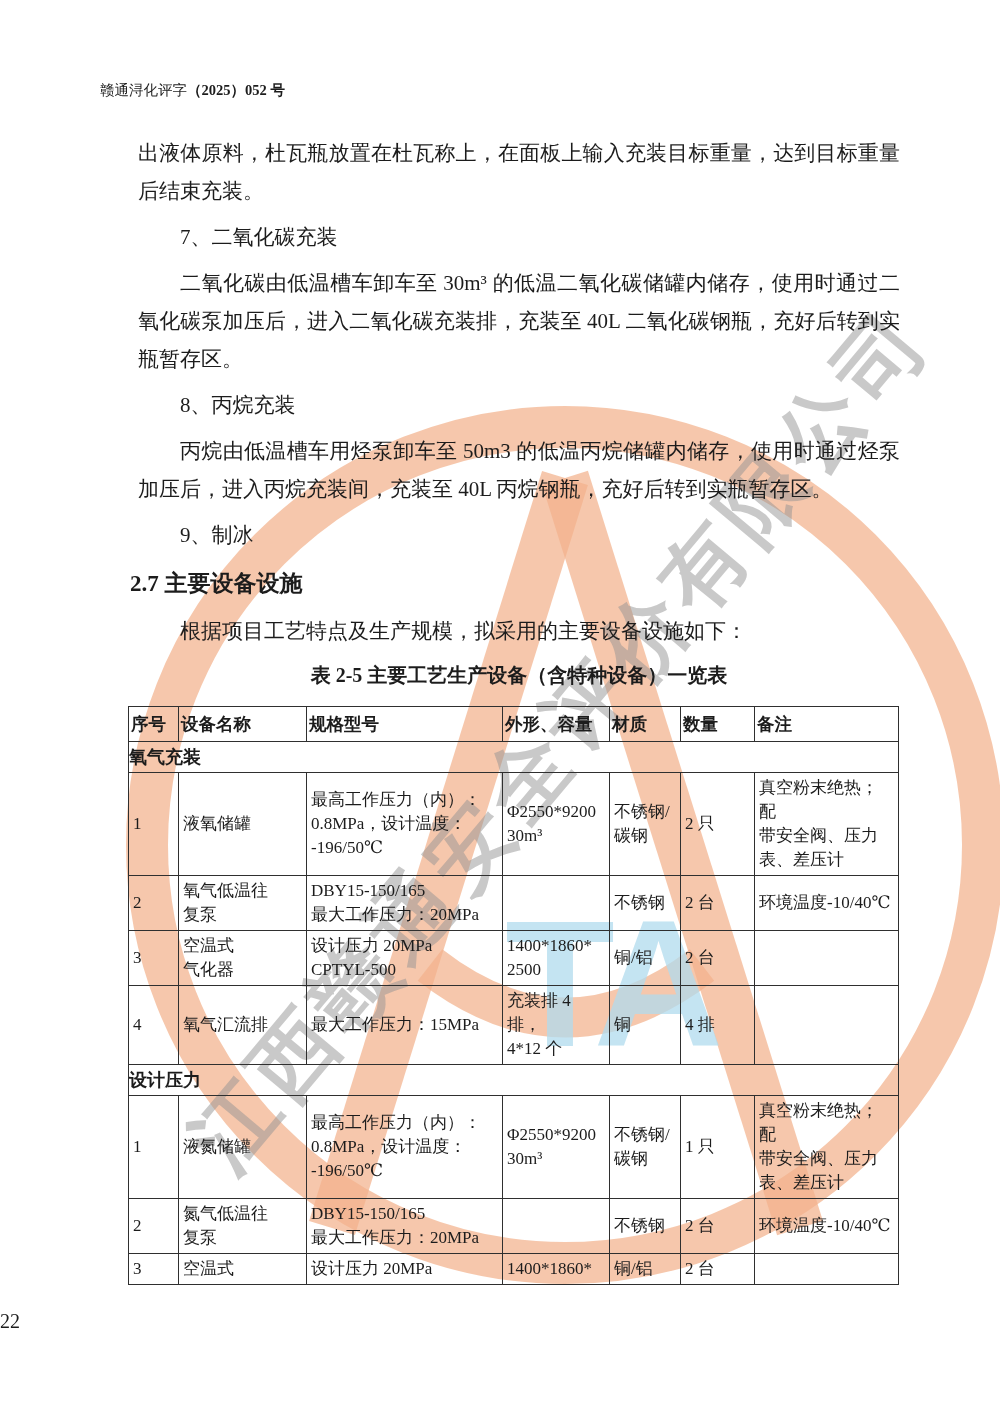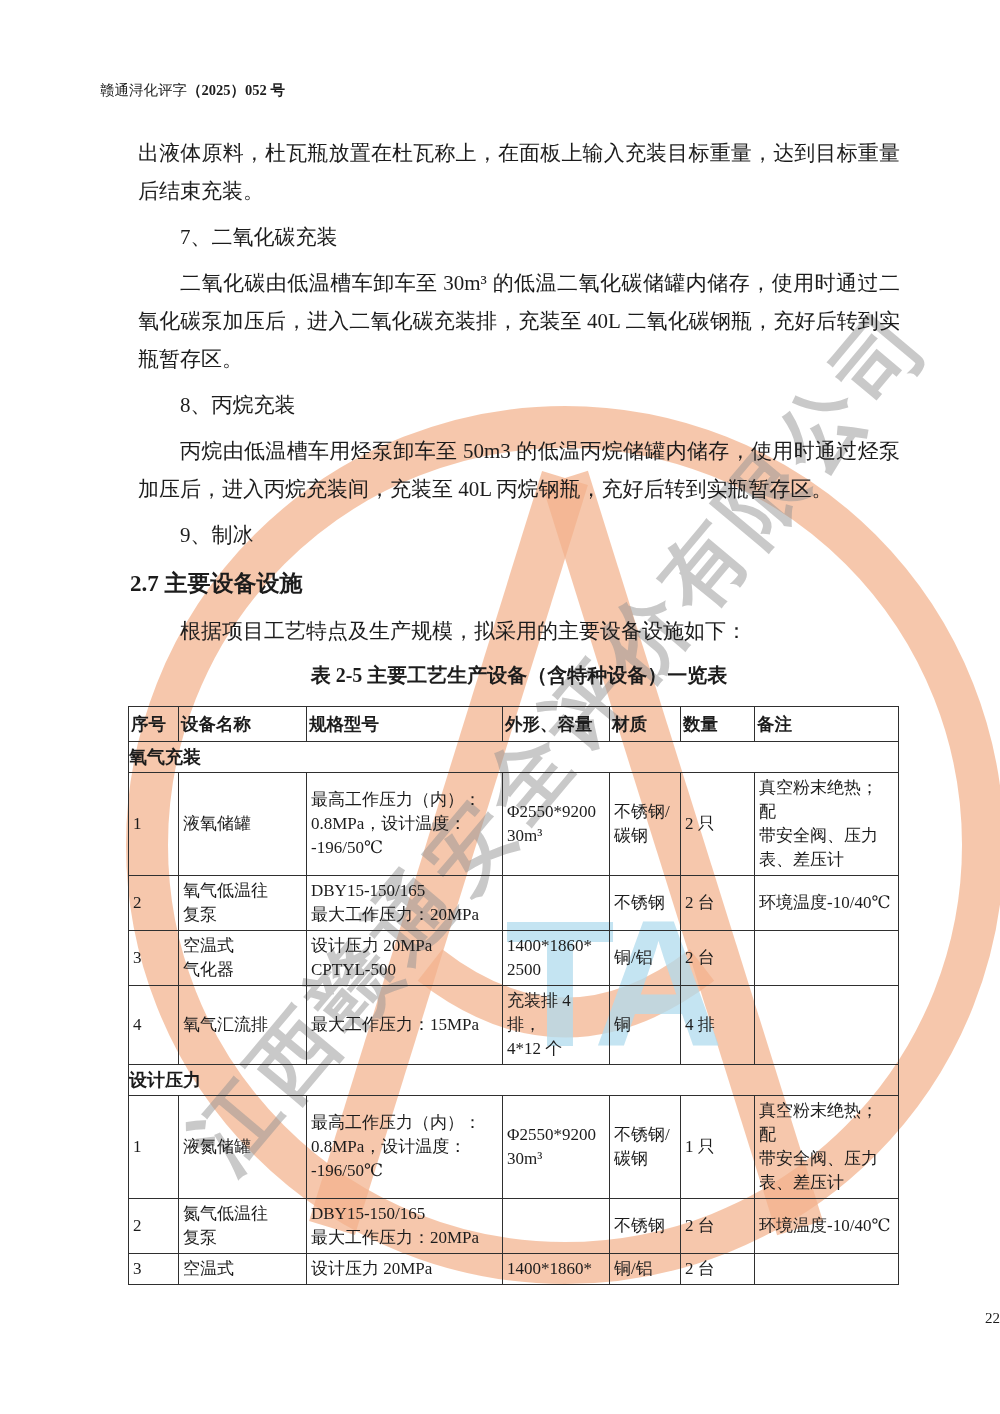--- a/index.html
+++ b/index.html
@@ -54,21 +54,21 @@
     border:1px solid #2f2f2f; padding:3px 4px; text-align:left;
     vertical-align:middle; overflow:hidden; background:transparent;
     font-weight:normal; word-break:break-all;
   }
   table.equip th { font-weight:bold; font-size:17.5px; padding:5px 2px; }
   tr.section-row td { font-weight:bold; font-size:18px; padding:3px 0; }
   td.align-left { text-align:left; padding-left:7px; }
   .cell-line { display:block; }
   .page-footer {
     position:absolute; top:1310px; left:0; width:100%;
-    text-align:right; font-size:15px;
+    text-align:left; font-size:20px;
   }
 </style>
 </head>
 <body>
 
 <div class="page">
 
   <div class="wm-layer">
     <svg width="1000" height="1414" viewBox="0 0 1000 1414">
       <g fill="none" stroke="#f2b28c" stroke-opacity="0.72">

